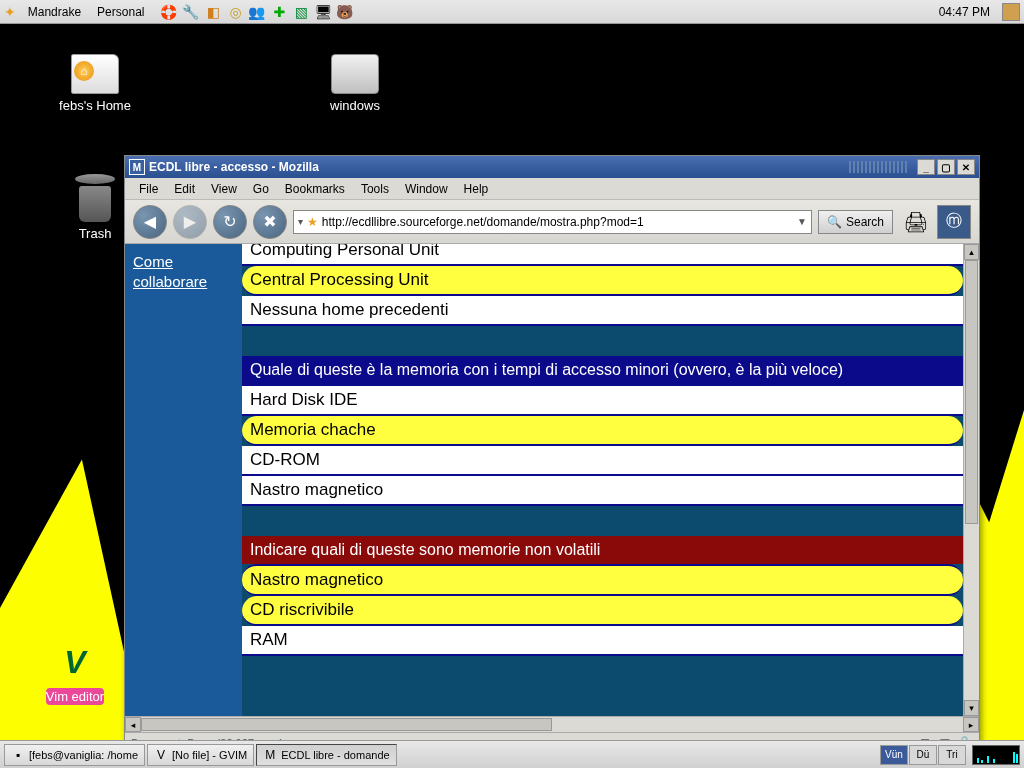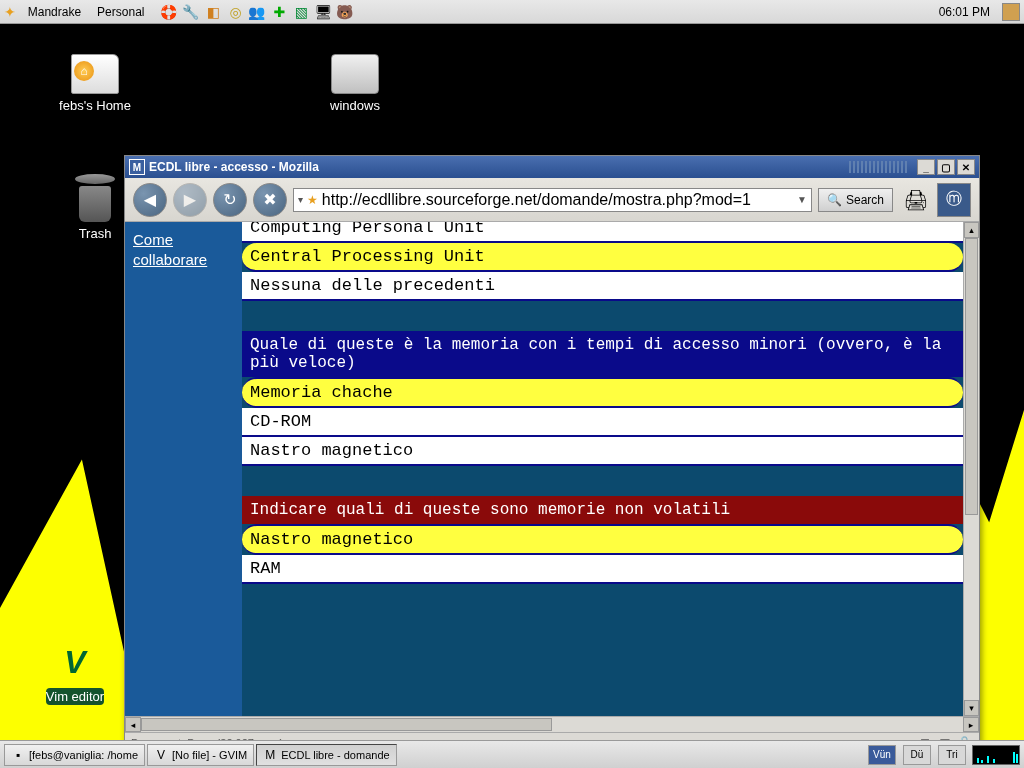--- a/index.html
+++ b/index.html
@@ -20,52 +20,52 @@
 
 .desktop-icon { position: absolute; width: 110px; text-align: center; color: #fff; font-size: 13px; z-index:1; cursor:pointer; }
 .desktop-icon .icon-gfx { width: 48px; height: 40px; margin: 0 auto 4px; position:relative; }
 .folder-icon { background: linear-gradient(#fff,#ddd); border-radius: 2px 6px 2px 2px; border:1px solid #999; position:relative; }
 .folder-icon .home-badge { position:absolute; left:2px; top:6px; width:20px; height:20px; border-radius:50%; background:radial-gradient(#ffcc55,#e89010); display:flex; align-items:center; justify-content:center; color:#fff; font-size:12px; }
 .drive-icon { background: linear-gradient(#f0f0f0,#c0c0c0); border-radius:4px; border:1px solid #888; }
 .trash-icon { width:40px; height:48px; margin:0 auto 4px; position:relative; }
 .trash-body { position:absolute; bottom:0; left:4px; width:32px; height:36px; background:linear-gradient(#888,#555); border-radius:3px 3px 6px 6px; }
 .trash-lid { position:absolute; top:0; left:0; width:40px; height:10px; background:linear-gradient(#999,#666); border-radius:50%; }
 .vim-icon .icon-gfx { font-size:32px; color:#063; font-weight:bold; font-style:italic; }
-.vim-label { background:#14532d; color:#fff; border-radius:4px; padding:1px 0; display:inline-block; }
+.vim-label { background:#ec4899; color:#fff; border-radius:4px; padding:1px 0; display:inline-block; }
 
 .window { position: absolute; left: 124px; top: 131px; width: 856px; height: 598px; background: #dcdad5; border: 1px solid #888; box-shadow: 2px 2px 6px rgba(0,0,0,0.4); z-index:10; display:flex; flex-direction:column; }
 .titlebar { height: 22px; background: linear-gradient(#4a6fb0,#2a4f90); color: #fff; display: flex; align-items: center; font-size: 12px; font-weight:bold; padding: 0 4px; }
 .titlebar .win-icon { width:16px; height:16px; background:#3a5f9f; border:1px solid #fff; margin-right:4px; display:flex; align-items:center; justify-content:center; font-size:10px; }
 .titlebar .title-text { flex:1; }
 .titlebar .stripes { width:60px; height:12px; background:repeating-linear-gradient(90deg,#6080b0 0 2px,transparent 2px 4px); margin:0 6px; }
 .titlebar .win-btn { width:18px; height:16px; background:#dcdad5; border:1px solid #888; margin-left:2px; display:flex; align-items:center; justify-content:center; font-size:10px; color:#000; cursor:pointer; }
 
 .win-menubar { height: 22px; display: flex; align-items: center; font-size: 12px; padding: 0 6px; border-bottom:1px solid #bbb; }
 .win-menubar .m { padding: 2px 8px; cursor:pointer; }
 
 .toolbar { height: 44px; background: linear-gradient(#e8e6e0,#d8d6d0); border-bottom:1px solid #aaa; display: flex; align-items: center; padding: 0 8px; gap: 6px; }
 .nav-btn { width:34px; height:34px; border-radius:50%; background:radial-gradient(circle at 30% 30%, #7a95b0, #4a6580); border:1px solid #888; display:flex; align-items:center; justify-content:center; color:#fff; font-size:16px; cursor:pointer; }
 .nav-btn.disabled { opacity:0.5; }
 .url-wrap { flex:1; display:flex; align-items:center; background:#fff; border:1px solid #888; height:24px; padding:0 4px; gap:4px; }
 .url-wrap .drop { font-size:10px; color:#555; }
 .url-wrap .bookmark-icon { color:#e8a020; font-size:12px; }
-.url-wrap input { flex:1; border:none; outline:none; font-size:16px; }
+.url-wrap input { flex:1; border:none; outline:none; font-size:12px; }
 .url-wrap .clear-dd { font-size:10px; color:#555; }
 .search-btn { height:24px; padding:0 8px; background:linear-gradient(#f0f0f0,#d0d0d0); border:1px solid #888; font-size:12px; display:flex; align-items:center; gap:4px; cursor:pointer; }
 .search-btn .mag { color:#555; }
 .tool-right { display:flex; gap:4px; }
 .tool-icon { width:34px; height:34px; display:flex; align-items:center; justify-content:center; font-size:20px; cursor:pointer; }
 .moz-logo { width:34px; height:34px; background:#3a5a8a; border:1px solid #888; display:flex; align-items:center; justify-content:center; color:#fff; font-size:16px; }
 
 .content-area { flex:1; display:flex; background:#0c4a6e; overflow:hidden; }
 .scroll-pane { flex:1; display:flex; overflow:hidden; position:relative; }
 .page { flex:1; display:flex; overflow:hidden; }
 .sidebar-left { width:117px; background:#1a5a9a; padding:8px; }
 .sidebar-left a { color:#fff; text-decoration:underline; font-size:15px; display:block; line-height:1.3; }
-.main-content { flex:1; overflow-y:auto;font-family:Liberation Mono, monospace; }
+.main-content { flex:1; overflow-y:auto; }
 .vscroll { width:16px; background:#dcdad5; border-left:1px solid #aaa; display:flex; flex-direction:column; }
 .vscroll .arr { height:16px; background:#c8c6c0; border:1px solid #999; display:flex; align-items:center; justify-content:center; font-size:9px; cursor:pointer; }
 .vscroll .track { flex:1; background:#dcdad5; position:relative; }
 .vscroll .thumb { position:absolute; top:0; left:1px; right:1px; height:60%; background:#c8c6c0; border:1px solid #999; }
 
 .quiz-block { margin-bottom: 30px; }
 .quiz-block.first { margin-top:-10px; }
 .question-hdr { background:#0a0a8a; color:#fff; font-size:16px; padding:5px 8px; font-weight:normal; }
 .question-hdr.dark-red { background:#8a0a0a; }
 .answer-row { background:#fff; color:#000; font-size:17px; padding:4px 8px; border-top:2px solid #0a0a8a; border-bottom:2px solid #0a0a8a; cursor:pointer; }
@@ -79,21 +79,21 @@
 
 .statusbar { height:20px; background:#dcdad5; border-top:1px solid #aaa; display:flex; align-items:center; font-size:11px; padding:0 6px; color:#555; }
 .statusbar .stat-icons { margin-left:auto; display:flex; gap:4px; }
 .statusbar .sicon { width:16px; height:16px; display:flex; align-items:center; justify-content:center; font-size:12px; }
 
 .taskbar { position:absolute; bottom:0; left:0; right:0; height:28px; background:linear-gradient(#e8e8e8,#d0d0d0); border-top:1px solid #999; display:flex; align-items:center; padding:0 4px; gap:2px; font-size:11px; z-index:100; }
 .task-btn { height:22px; padding:0 6px; background:linear-gradient(#f0f0f0,#d8d8d8); border:1px solid #999; display:flex; align-items:center; gap:4px; cursor:pointer; max-width:170px; overflow:hidden; white-space:nowrap; }
 .task-btn.active { background:linear-gradient(#d0d0d0,#e0e0e0); border:1px inset #999; }
 .task-btn .ticon { width:14px; height:14px; display:flex; align-items:center; justify-content:center; font-size:12px; }
 .taskbar .spacer { flex:1; }
-.desk-switch { display:flex; gap:7px; }
+.desk-switch { display:flex; gap:1px; }
 .desk-btn { width:28px; height:20px; background:#d8d8d8; border:1px solid #999; font-size:10px; display:flex; align-items:center; justify-content:center; cursor:pointer; }
 .desk-btn.active { background:#3a5a9a; color:#fff; }
 .sys-graph { width:48px; height:20px; background:#000; border:1px solid #666; margin-left:4px; position:relative; }
 .sys-graph .bar { position:absolute; bottom:1px; width:2px; background:#0ff; }
 </style>
 </head>
 <body>
 
 <div class="menubar">
   <span class="star">✦</span>
@@ -104,21 +104,21 @@
     <span class="tray-icon">🔧</span>
     <span class="tray-icon" style="color:#d08020">◧</span>
     <span class="tray-icon" style="color:#c0a020">◎</span>
     <span class="tray-icon">👥</span>
     <span class="tray-icon" style="color:#0a0">✚</span>
     <span class="tray-icon" style="color:#083">▧</span>
     <span class="tray-icon">🖥</span>
     <span class="tray-icon" style="color:#b02">🐻</span>
   </div>
   <div class="spacer"></div>
-  <span class="clock">06:01 PM</span>
+  <span class="clock">04:47 PM</span>
   <div class="right-icon"></div>
 </div>
 
 <div class="desktop-area">
   <div class="wallpaper-yellow"></div>
   <div class="wallpaper-yellow2"></div>
 
   <div class="desktop-icon" style="left:40px; top:30px;">
     <div class="icon-gfx folder-icon">
         <div class="home-badge">⌂</div>
@@ -144,20 +144,30 @@
   <div class="window">
     <div class="titlebar">
       <div class="win-icon">M</div>
       <span class="title-text">ECDL libre - accesso - Mozilla</span>
       <div class="stripes"></div>
       <div class="win-btn">_</div>
       <div class="win-btn">▢</div>
       <div class="win-btn">✕</div>
     </div>
 
+    <div class="win-menubar">
+      <span class="m">File</span>
+      <span class="m">Edit</span>
+      <span class="m">View</span>
+      <span class="m">Go</span>
+      <span class="m">Bookmarks</span>
+      <span class="m">Tools</span>
+      <span class="m">Window</span>
+      <span class="m">Help</span>
+    </div>
 
     <div class="toolbar">
       <div class="nav-btn">◀</div>
       <div class="nav-btn disabled">▶</div>
       <div class="nav-btn">↻</div>
       <div class="nav-btn">✖</div>
       <div class="url-wrap">
         <span class="drop">▾</span>
         <span class="bookmark-icon">★</span>
         <input type="text" value="http://ecdllibre.sourceforge.net/domande/mostra.php?mod=1" style="">
@@ -176,31 +186,33 @@
     <div class="content-area">
       <div class="scroll-pane">
         <div class="page">
           <div class="sidebar-left">
             <a href="#">Come collaborare</a>
           </div>
           <div class="main-content" id="main-content">
               <div class="quiz-block first">
                 <div class="answer-row">Computing Personal Unit</div>
                 <div class="answer-row hl">Central Processing Unit</div>
-                <div class="answer-row">Nessuna delle precedenti</div>
+                <div class="answer-row">Nessuna home precedenti</div>
               </div>
               <div class="quiz-block">
                 <div class="question-hdr">Quale di queste è la memoria con i tempi di accesso minori (ovvero, è la più veloce)</div>
+                <div class="answer-row">Hard Disk IDE</div>
                 <div class="answer-row hl">Memoria chache</div>
                 <div class="answer-row">CD-ROM</div>
                 <div class="answer-row">Nastro magnetico</div>
               </div>
               <div class="quiz-block">
                 <div class="question-hdr dark-red">Indicare quali di queste sono memorie non volatili</div>
                 <div class="answer-row hl">Nastro magnetico</div>
+                <div class="answer-row hl">CD riscrivibile</div>
                 <div class="answer-row">RAM</div>
               </div>
             </div>
         </div>
         <div class="vscroll">
           <div class="arr">▴</div>
           <div class="track">
               <div class="thumb"></div>
             </div>
           <div class="arr">▾</div>

